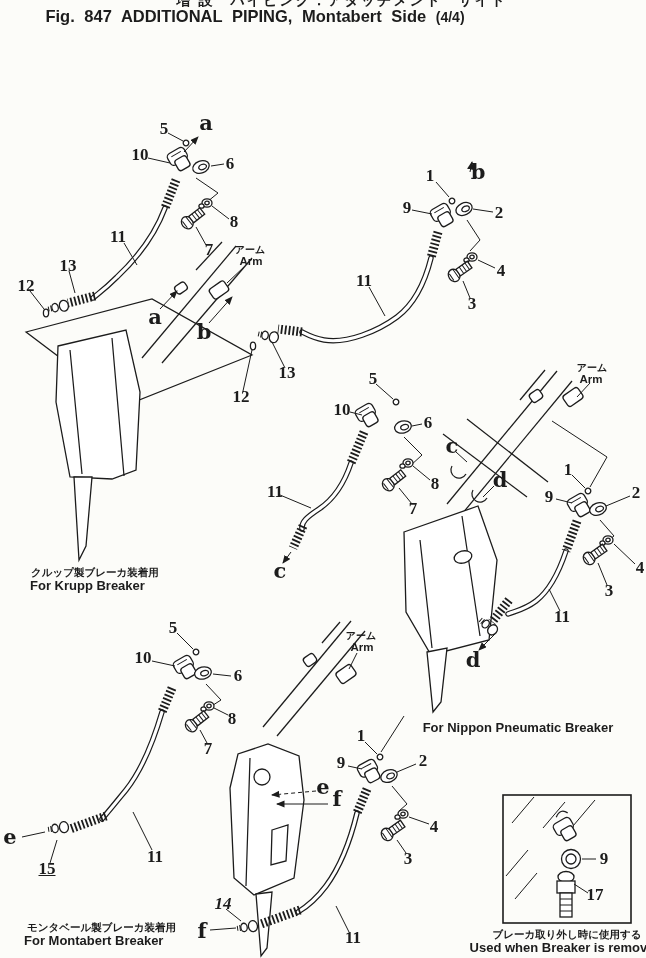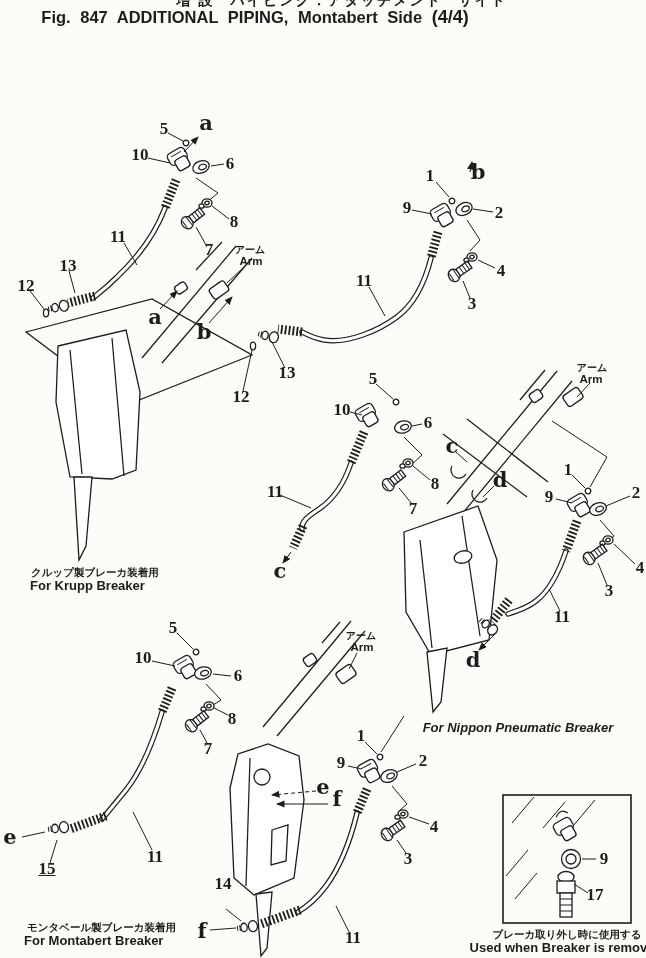--- a/index.html
+++ b/index.html
@@ -27,38 +27,38 @@
   .cap-en { position:absolute; color:var(--ink); font:bold 13px "Liberation Sans", sans-serif;
             white-space:nowrap; z-index:3; }
   .centered { transform:translateX(-50%); }
 
   .title-jp { position:absolute; left:342px; top:-8px; transform:translateX(-50%);
               color:var(--ink); font:bold 14px "Liberation Sans", sans-serif;
               letter-spacing:2px; white-space:nowrap; z-index:3; }
   .title-en { position:absolute; left:255px; top:7px; transform:translateX(-50%);
               color:var(--ink); font:bold 16.5px "Liberation Sans", sans-serif;
               word-spacing:5px; white-space:nowrap; z-index:3; }
-  .title-en .sheet { font-size:18px;text-align:center; }
+  .title-en .sheet { font-size:14px;text-align:center; }
 </style>
 </head>
 <body>
 
 <div class="page">
 
   <div class="title-jp">増 設　パイピング．アタッチメント　サイド</div>
   <div class="title-en">
     <span>Fig. 847</span>
     <span>ADDITIONAL PIPING, Montabert Side</span>
     <span class="sheet">(4/4)</span>
   </div>
 
   <div class="cap-jp" style="left:31px; top:566px;">クルップ製ブレーカ装着用</div>
   <div class="cap-en" style="left:30px; top:578px;">For Krupp Breaker</div>
 
-  <div class="cap-en centered" style="left:518px; top:720px;font-style:italic;">For Nippon Pneumatic Breaker</div>
+  <div class="cap-en centered" style="left:518px; top:720px;">For Nippon Pneumatic Breaker</div>
 
   <div class="cap-jp" style="left:27px; top:921px;">モンタベール製ブレーカ装着用</div>
   <div class="cap-en" style="left:24px; top:933px;">For Montabert Breaker</div>
 
   <div class="cap-jp centered" style="left:567px; top:928px;">ブレーカ取り外し時に使用する</div>
   <div class="cap-en centered" style="left:566px; top:940px;">Used when Breaker is removed</div>
 
   <div>
       <span class="callout num" style="left: 164px; top: 129px;">5</span>
       <span class="callout letter" style="left: 206px; top: 122px;">a</span>
@@ -110,21 +110,21 @@
       <span class="callout letter" style="left: 10px; top: 836px;">e</span>
       <span class="callout num" style="left: 47px; top: 869px; text-decoration: underline;">15</span>
       <span class="callout num" style="left: 155px; top: 857px;">11</span>
       <span class="callout letter" style="left: 323px; top: 786px;">e</span>
       <span class="callout letter" style="left: 337px; top: 798px;">f</span>
       <span class="callout num" style="left: 361px; top: 736px;">1</span>
       <span class="callout num" style="left: 341px; top: 763px;">9</span>
       <span class="callout num" style="left: 423px; top: 761px;">2</span>
       <span class="callout num" style="left: 434px; top: 827px;">4</span>
       <span class="callout num" style="left: 408px; top: 859px;">3</span>
-      <span class="callout num" style="left: 223px; top: 884px;">14</span>
+      <span class="callout num" style="left: 223px; top: 904px; font-style: italic;">14</span>
       <span class="callout letter" style="left: 202px; top: 930px;">f</span>
       <span class="callout num" style="left: 353px; top: 938px;">11</span>
       <span class="callout num" style="left: 604px; top: 859px;">9</span>
       <span class="callout num" style="left: 595px; top: 895px;">17</span>
     </div>
 
   <svg width="646" height="958" viewBox="0 0 646 958">
     <defs>
       <marker id="arr" markerWidth="10" markerHeight="8" refX="7.5" refY="3.5" orient="auto">
         <path d="M0,0 L8.5,3.5 L0,7 Z" fill="#1c1c1c"></path>

